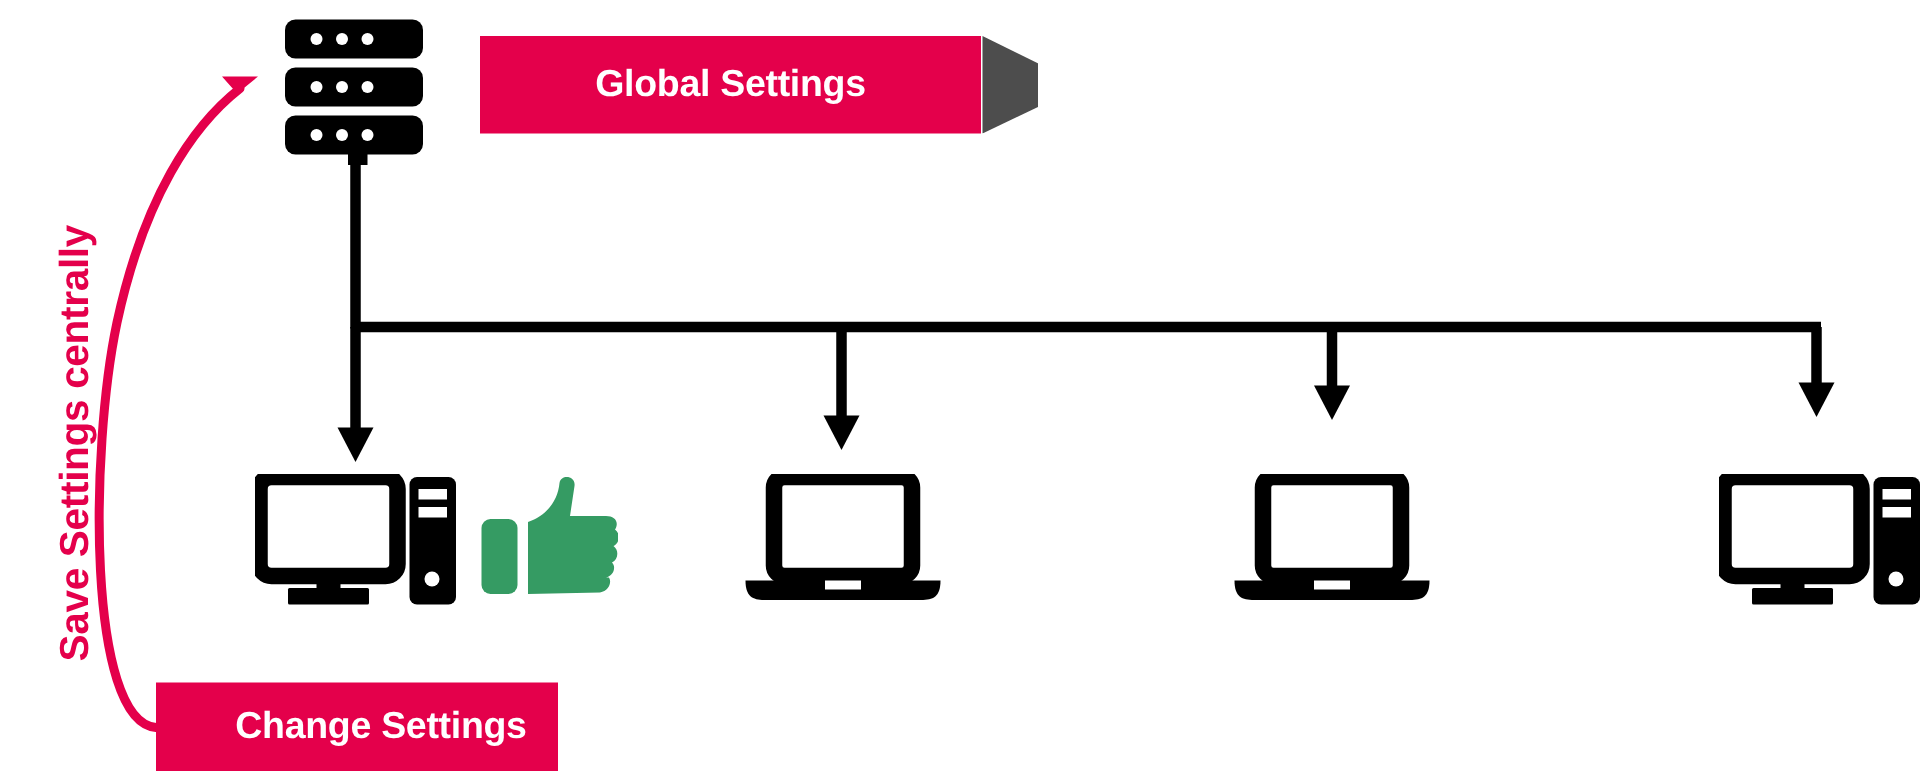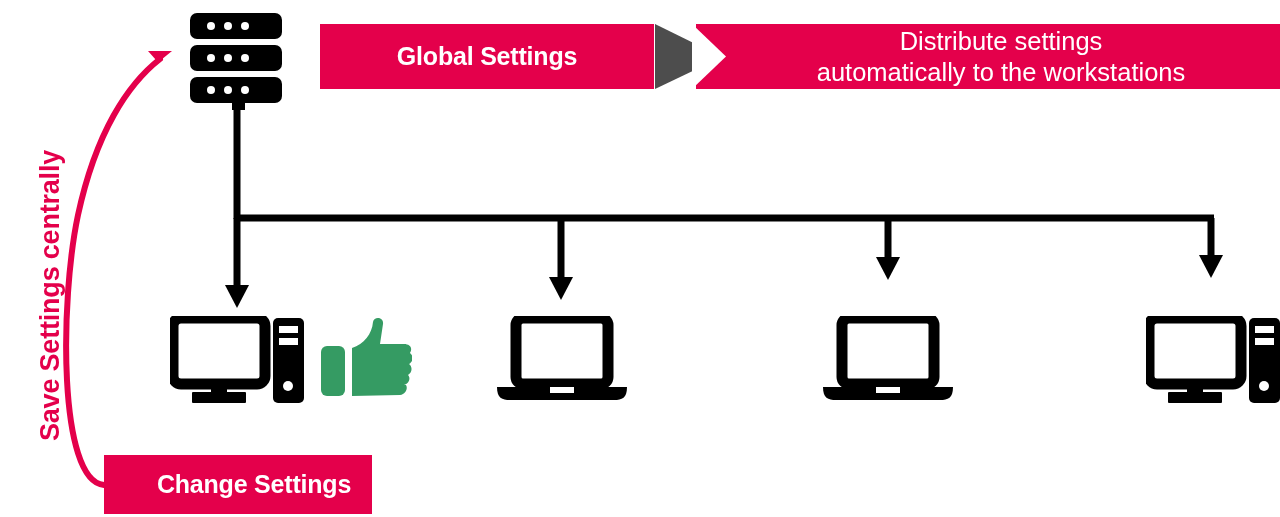--- a/index.html
+++ b/index.html
@@ -167,26 +167,20 @@
     <line x1="1211" y1="218" x2="1211" y2="258" stroke="#000000" stroke-width="7"></line>
     <path d="M 1199 255 L 1223 255 L 1211 278 Z" fill="#000000"></path>
   </svg>
 
   <div class="banner" id="banner-global">Global Settings</div>
 
   <svg id="play-triangle" viewBox="0 0 70 65">
     <path d="M 1 0 L 1 65 L 68 33 Z" fill="#4D4D4D"></path>
   </svg>
 
-  <div class="banner" id="banner-distribute">
-    <div>
-      <span class="twoline">Distribute settings</span>
-      <span class="twoline">automatically to the workstations</span>
-    </div>
-  </div>
 
   <svg id="banner-notch" viewBox="0 0 34 65">
     <path d="M 0 0 L 34 32.5 L 0 65 Z" fill="#ffffff"></path>
   </svg>
 
   <div class="icon" id="pc-icon-1">
     <svg viewBox="0 0 134 88" width="134" height="88">
       <rect x="3" y="2" width="92" height="66" rx="8" fill="none" stroke="#000000" stroke-width="11"></rect>
       <rect x="41" y="66" width="16" height="12" fill="#000000"></rect>
       <rect x="22" y="76" width="54" height="11" rx="1" fill="#000000"></rect>

